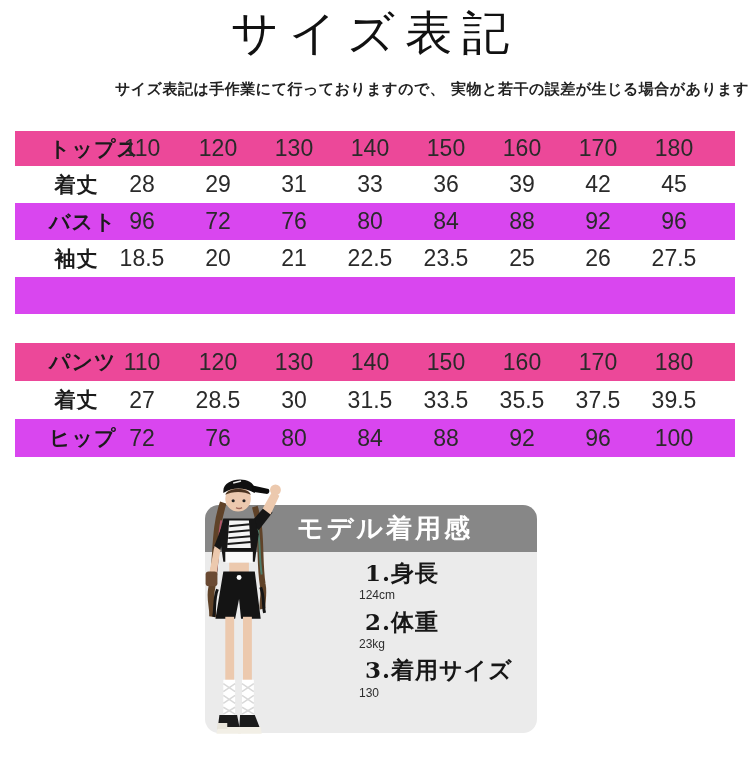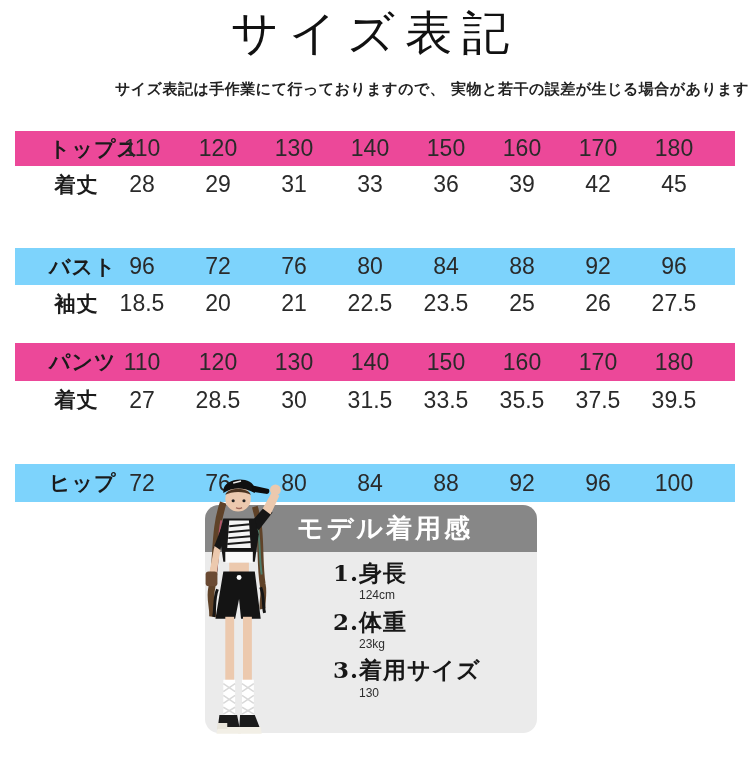--- a/index.html
+++ b/index.html
@@ -18,21 +18,21 @@
   .size-table{position:absolute;left:15px;width:720px;}
   .table-tops{top:131px;}
   .table-pants{top:343px;}
   .trow{
     display:grid;grid-template-columns:89px repeat(8,76px);
     align-items:center;height:37px;background:#ffffff;
   }
   .table-pants .trow{height:38px;}
   .trow.thead{background:#ec4899;height:35px;}
   .table-pants .trow.thead{height:38px;}
-  .trow.alt{background:#7dd3fc;margin-top:45px;}
+  .trow.alt{background:#d946ef;}
   .tcell{
     text-align:center;font-family:"Liberation Sans", sans-serif;
     font-size:23px;color:#2a2a2a;white-space:nowrap;
   }
   .tcell.label{
     font-family:"DejaVu Serif", serif;font-size:21px;font-weight:bold;
     color:#1b1b1b;padding-left:34px;letter-spacing:1px;
   }
   .model-box{position:absolute;left:205px;top:505px;width:332px;}
   .model-header{
@@ -41,20 +41,21 @@
     color:#ffffff;font-size:26px;font-weight:bold;letter-spacing:3px;
     padding-left:28px;box-sizing:border-box;
   }
   .model-body{
     background:#ebebeb;border-radius:0 0 14px 14px;height:181px;
     box-sizing:border-box;padding:8px 10px 0 128px;
   }
   .model-item-label{
     font-size:23px;font-weight:bold;color:#171717;line-height:1.15;
     letter-spacing:1px;
+    margin-left:32px;
   }
   .model-item-value{
     font-family:"Liberation Sans", sans-serif;font-size:12px;color:#2d2d2d;
     margin:3px 0 6px 26px;line-height:1.1;
   }
   .model-photo{position:absolute;left:184px;top:462px;z-index:2;}
 </style>
 </head>
 <body>
 

